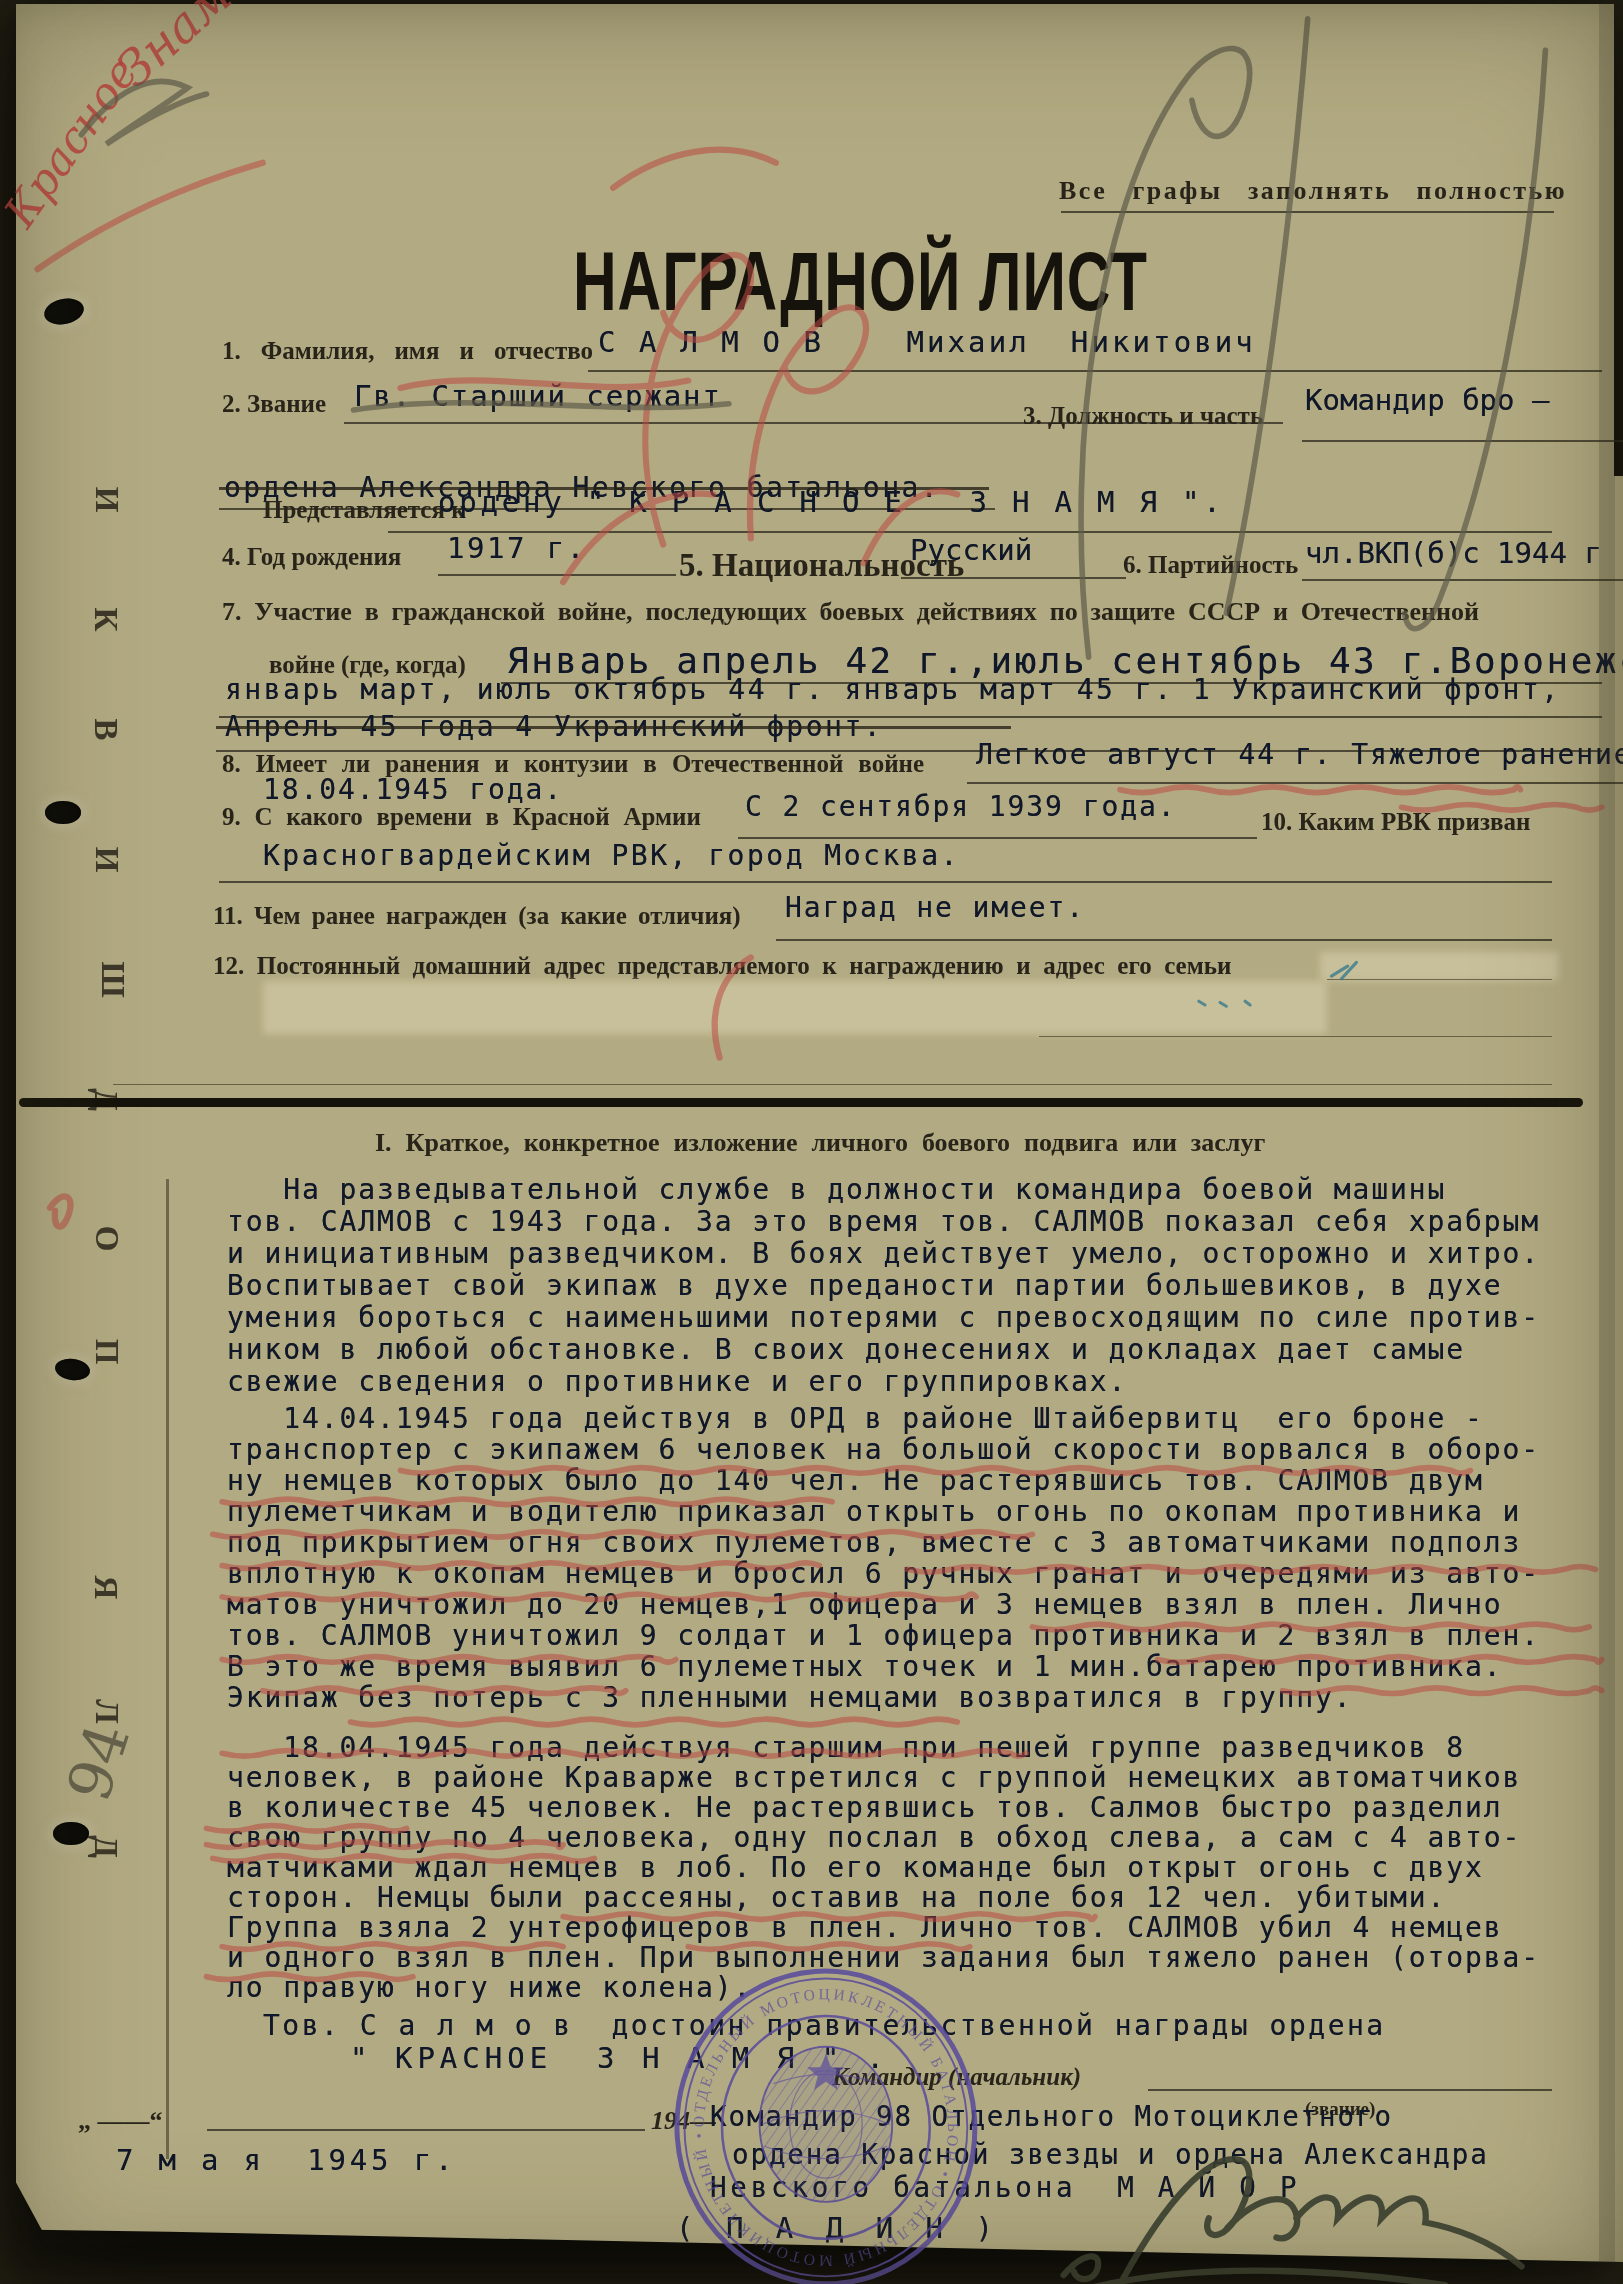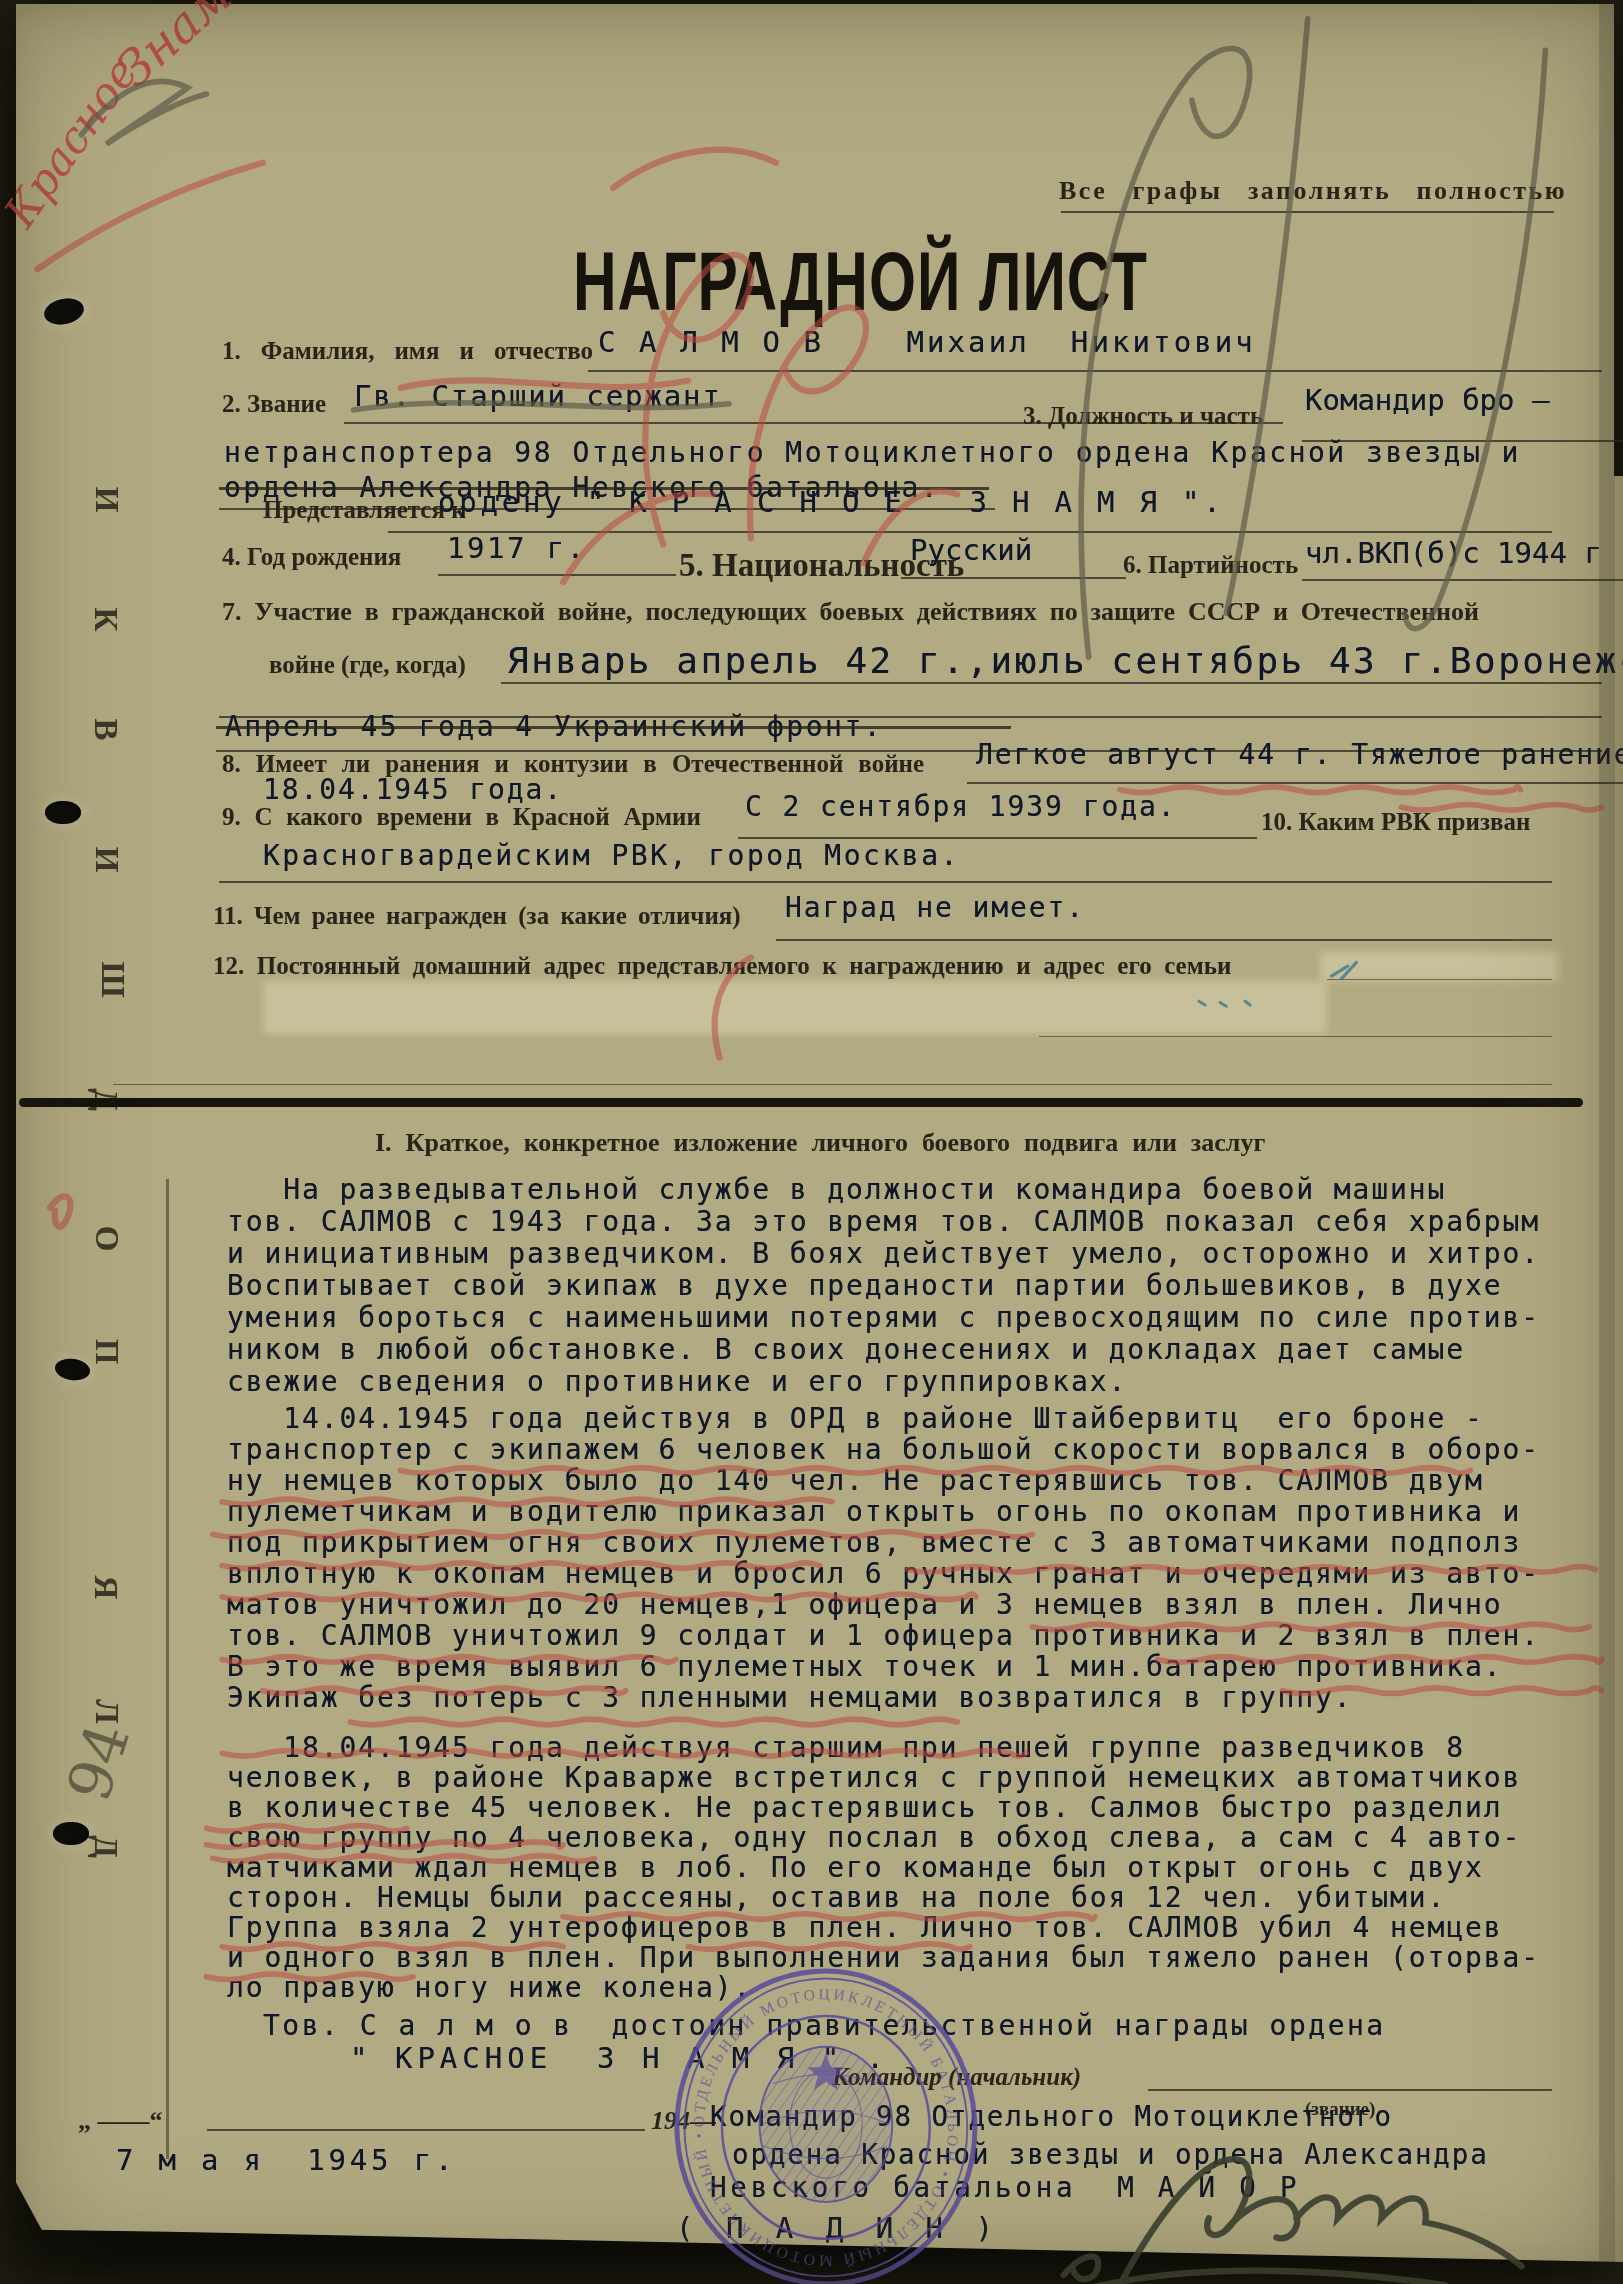--- a/index.html
+++ b/index.html
@@ -73,21 +73,20 @@
   <div class="typed" style="left:598px;top:325px;font-size:29px;letter-spacing:3.1px;">С А Л М О В    Михаил  Никитович</div>
   <div class="u" style="left:588px;top:370px;width:1014px;"></div>
 
   <div class="lbl" style="left:222px;top:390px;font-size:25px;">2. Звание</div>
   <div class="typed" style="left:354px;top:379px;font-size:29px;letter-spacing:1.9px;">Гв. Старший сержант</div>
   <div class="u" style="left:344px;top:422px;width:939px;"></div>
   <div class="lbl" style="left:1023px;top:402px;font-size:25px;">3. Должность  и  часть</div>
   <div class="typed" style="left:1305px;top:383px;font-size:29px;">Командир бро —</div>
   <div class="u" style="left:1302px;top:440px;width:322px;"></div>
 
-  <div class="typed" style="left:224px;top:436px;font-size:28px;letter-spacing:2.5px;">нетранспортера 98 Отдельного Мотоциклетного ордена Красной звезды и</div>
   <div class="typed" style="left:224px;top:471px;font-size:28px;letter-spacing:2.5px;">ордена Александра Невского батальона.</div>
   <div class="strike" style="left:219px;top:487px;width:770px;"></div>
   <div class="u" style="left:219px;top:508px;width:776px;"></div>
 
   <div class="lbl" style="left:263px;top:496px;font-size:25px;">Представляется к</div>
   <div class="typed" style="left:438px;top:485px;font-size:29px;letter-spacing:3.8px;">ордену " К Р А С Н О Е   З Н А М Я ".</div>
   <div class="u" style="left:388px;top:531px;width:1164px;"></div>
 
   <div class="lbl" style="left:222px;top:543px;font-size:25px;">4. Год рождения</div>
   <div class="typed" style="left:447px;top:531px;font-size:29px;letter-spacing:2.5px;text-align:right;">1917 г.</div>
@@ -96,20 +95,21 @@
   <div class="typed" style="left:910px;top:533px;font-size:29px;">Русский</div>
   <div class="u" style="left:901px;top:577px;width:225px;"></div>
   <div class="lbl" style="left:1123px;top:551px;font-size:25px;">6. Партийность</div>
   <div class="typed" style="left:1305px;top:536px;font-size:29px;">чл.ВКП(б)с 1944 г</div>
   <div class="u" style="left:1302px;top:579px;width:322px;"></div>
 
   <div class="lbl" style="left:222px;top:597px;font-size:26px;word-spacing:6.3px;">7. Участие  в  гражданской  войне,  последующих  боевых  действиях  по  защите  СССР  и  Отечественной</div>
   <div class="lbl" style="left:269px;top:651px;font-size:25px;">войне  (где,  когда)</div>
   <div class="typed" style="left:507px;top:640px;font-size:36px;letter-spacing:2.5px;">Январь апрель 42 г.,июль сентябрь 43 г.Воронежский фронт,</div>
   <div class="u" style="left:501px;top:682px;width:1101px;"></div>
+  <div class="typed" style="left:225px;top:673px;font-size:28px;letter-spacing:2.5px;">январь март, июль октябрь 44 г. январь март 45 г. 1 Украинский фронт,</div>
   <div class="u" style="left:219px;top:716px;width:1383px;"></div>
   <div class="typed" style="left:225px;top:710px;font-size:28px;letter-spacing:2.5px;">Апрель 45 года 4 Украинский фронт.</div>
   <div class="strike" style="left:216px;top:726px;width:795px;"></div>
   <div class="u" style="left:216px;top:750px;width:1386px;"></div>
 
   <div class="lbl" style="left:222px;top:750px;font-size:25px;word-spacing:8.8px;">8. Имеет  ли  ранения  и  контузии  в  Отечественной  войне</div>
   <div class="typed" style="left:976px;top:738px;font-size:28px;letter-spacing:1.9px;">Легкое август 44 г. Тяжелое ранение</div>
   <div class="u" style="left:967px;top:782px;width:656px;"></div>
   <div class="typed" style="left:263px;top:773px;font-size:28px;letter-spacing:1.9px;">18.04.1945 года.</div>
 

